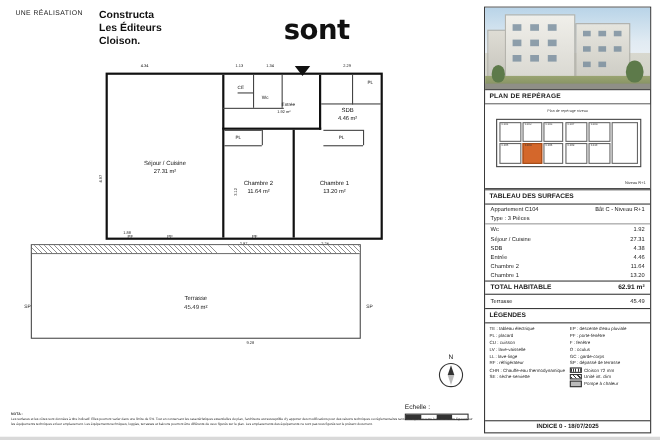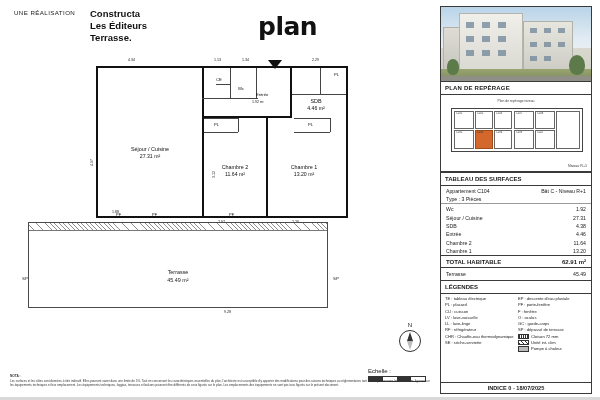--- a/index.html
+++ b/index.html
@@ -352,23 +352,23 @@
 </style>
 </head>
 <body>
 
 <div class="page">
 
   <div class="hdr-realisation">UNE RÉALISATION</div>
   <div class="hdr-brand">
     <div>Constructa</div>
     <div>Les Éditeurs</div>
-    <div>Terrasse.</div>
+    <div>Cloison.</div>
   </div>
-  <div class="hdr-logo"><span>plan</span></div>
+  <div class="hdr-logo"><span>sont</span></div>
 
   <div class="plan">
     <div class="wall-outer"></div>
 
     <div class="wall" style="left:106px; top:2px; width:2px; height:50px;"></div>
     <div class="wall" style="left:106px; top:50px; width:90px; height:2px;"></div>
     <div class="wall" style="left:106px; top:52px; width:2px; height:98px;"></div>
     <div class="wall" style="left:170px; top:52px; width:2px; height:98px;"></div>
     <div class="wall" style="left:194px; top:2px; width:2px; height:50px;"></div>
     <div class="thin" style="left:134px; top:2px; width:1.2px; height:30px;"></div>

